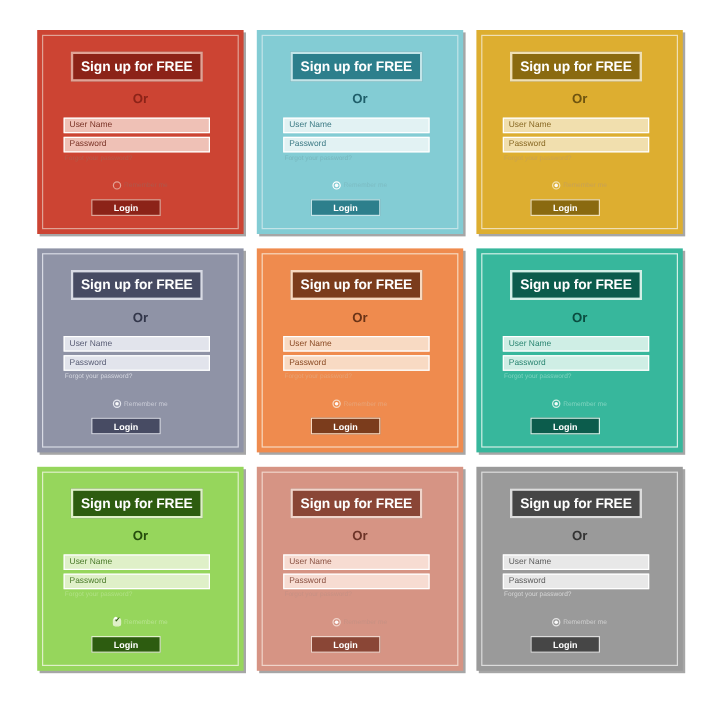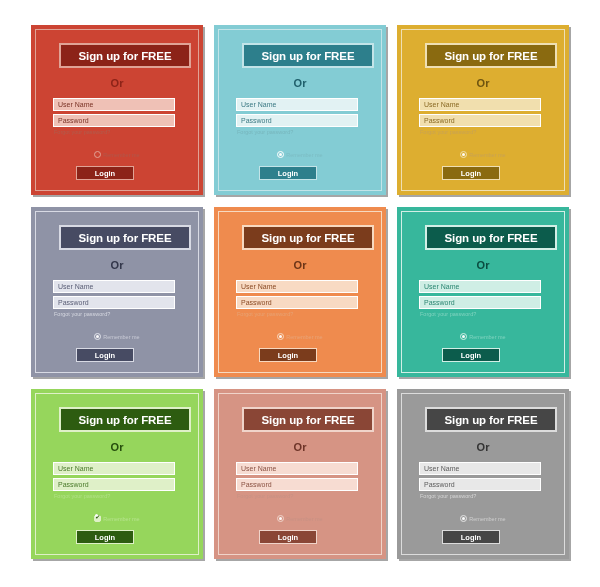--- a/index.html
+++ b/index.html
@@ -39,21 +39,21 @@
     left: 4px; top: 4px;
     width: 164px; height: 162px;
     border: 1px solid rgba(255,255,255,0.45);
   }
 
   
   .signup-btn {
     position: absolute;
     left: 28px;
     top: 18px;
-    width: 132px;
+    width: 110px;
     height: 25px;
     border: 2px solid rgba(255,255,255,0.55);
     display: flex;
     align-items: center;
     justify-content: center;
     font-size: 11.5px;
     font-weight: bold;
     color: #ffffff;
     letter-spacing: -0.1px;
     cursor: pointer;

